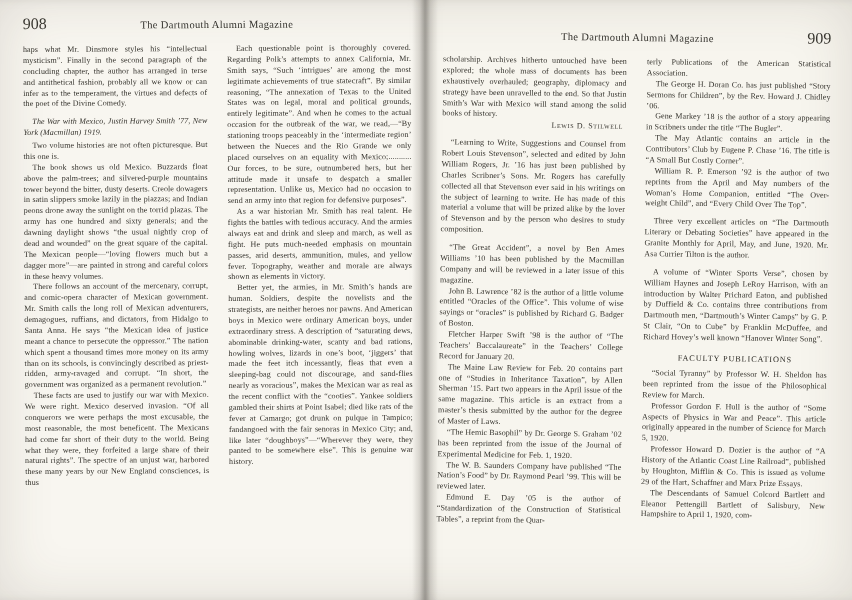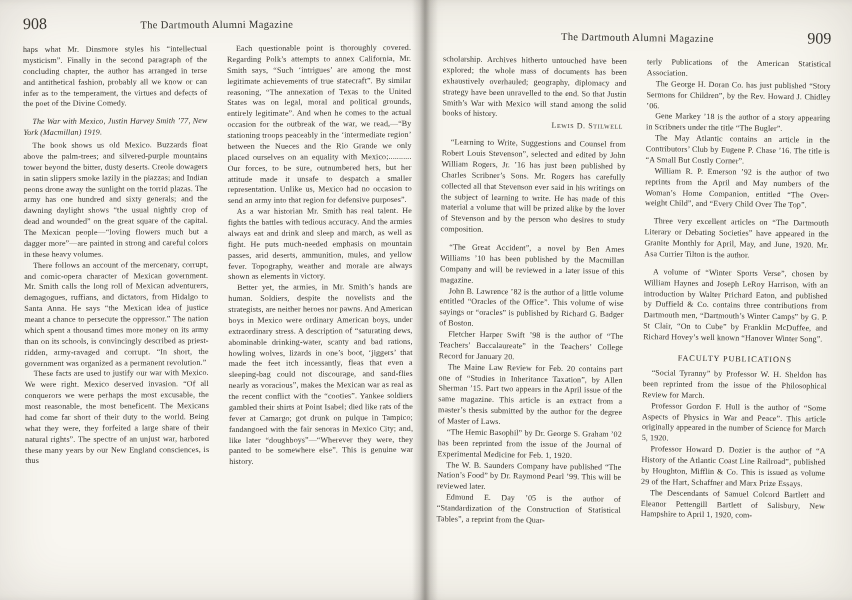--- a/index.html
+++ b/index.html
@@ -129,20 +129,21 @@
     <div class="page-inner">
       <div class="page-header">
         <span class="folio folio-left">908</span>
         <span class="running-title">The Dartmouth Alumni Magazine</span>
         <span class="folio folio-right"></span>
       </div>
       <div class="columns">
         <div class="col">
             <p class="para cont">haps what Mr. Dinsmore styles his “intellectual mysticism”. Finally in the second paragraph of the concluding chapter, the author has arranged in terse and antithetical fashion, probably all we know or can infer as to the temperament, the virtues and defects of the poet of the Divine Comedy.</p>
             <p class="para review-head">The War with Mexico, Justin Harvey Smith ’77, New York (Macmillan) 1919.</p>
+            <p class="para indent">Two volume histories are not often picturesque. But this one is.</p>
             <p class="para indent">The book shows us old Mexico. Buzzards float above the palm-trees; and silvered-purple mountains tower beyond the bitter, dusty deserts. Creole dowagers in satin slippers smoke lazily in the piazzas; and Indian peons drone away the sunlight on the torrid plazas. The army has one hundred and sixty generals; and the dawning daylight shows “the usual nightly crop of dead and wounded” on the great square of the capital. The Mexican people—“loving flowers much but a dagger more”—are painted in strong and careful colors in these heavy volumes.</p>
             <p class="para indent">There follows an account of the mercenary, corrupt, and comic-opera character of Mexican government. Mr. Smith calls the long roll of Mexican adventurers, demagogues, ruffians, and dictators, from Hidalgo to Santa Anna. He says “the Mexican idea of justice meant a chance to persecute the oppressor.” The nation which spent a thousand times more money on its army than on its schools, is convincingly described as priest-ridden, army-ravaged and corrupt. “In short, the government was organized as a permanent revolution.”</p>
             <p class="para indent">These facts are used to justify our war with Mexico. We were right. Mexico deserved invasion. “Of all conquerors we were perhaps the most excusable, the most reasonable, the most beneficent. The Mexicans had come far short of their duty to the world. Being what they were, they forfeited a large share of their natural rights”. The spectre of an unjust war, harbored these many years by our New England consciences, is thus</p>
           </div>
         <div class="col">
             <p class="para indent">Each questionable point is thoroughly covered. Regarding Polk’s attempts to annex California, Mr. Smith says, “Such ‘intrigues’ are among the most legitimate achievements of true statecraft”. By similar reasoning, “The annexation of Texas to the United States was on legal, moral and political grounds, entirely legitimate”. And when he comes to the actual occasion for the outbreak of the war, we read,—“By stationing troops peaceably in the ‘intermediate region’ between the Nueces and the Rio Grande we only placed ourselves on an equality with Mexico;........... Our forces, to be sure, outnumbered hers, but her attitude made it unsafe to despatch a smaller representation. Unlike us, Mexico had no occasion to send an army into that region for defensive purposes”.</p>
             <p class="para indent">As a war historian Mr. Smith has real talent. He fights the battles with tedious accuracy. And the armies always eat and drink and sleep and march, as well as fight. He puts much-needed emphasis on mountain passes, arid deserts, ammunition, mules, and yellow fever. Topography, weather and morale are always shown as elements in victory.</p>
             <p class="para indent">Better yet, the armies, in Mr. Smith’s hands are human. Soldiers, despite the novelists and the strategists, are neither heroes nor pawns. And American boys in Mexico were ordinary American boys, under extraordinary stress. A description of “saturating dews, abominable drinking-water, scanty and bad rations, howling wolves, lizards in one’s boot, ‘jiggers’ that made the feet itch incessantly, fleas that even a sleeping-bag could not discourage, and sand-flies nearly as voracious”, makes the Mexican war as real as the recent conflict with the “cooties”. Yankee soldiers gambled their shirts at Point Isabel; died like rats of the fever at Camargo; got drunk on pulque in Tampico; fandangoed with the fair senoras in Mexico City; and, like later “doughboys”—“Wherever they were, they panted to be somewhere else”. This is genuine war history.</p>
           </div>
       </div>

